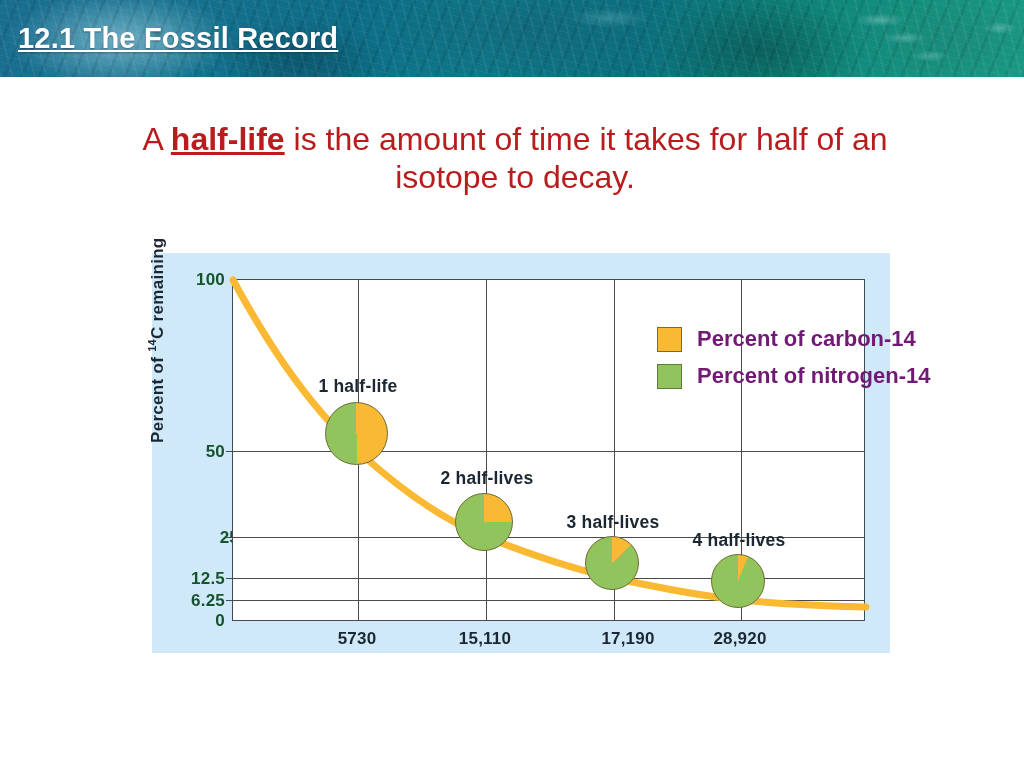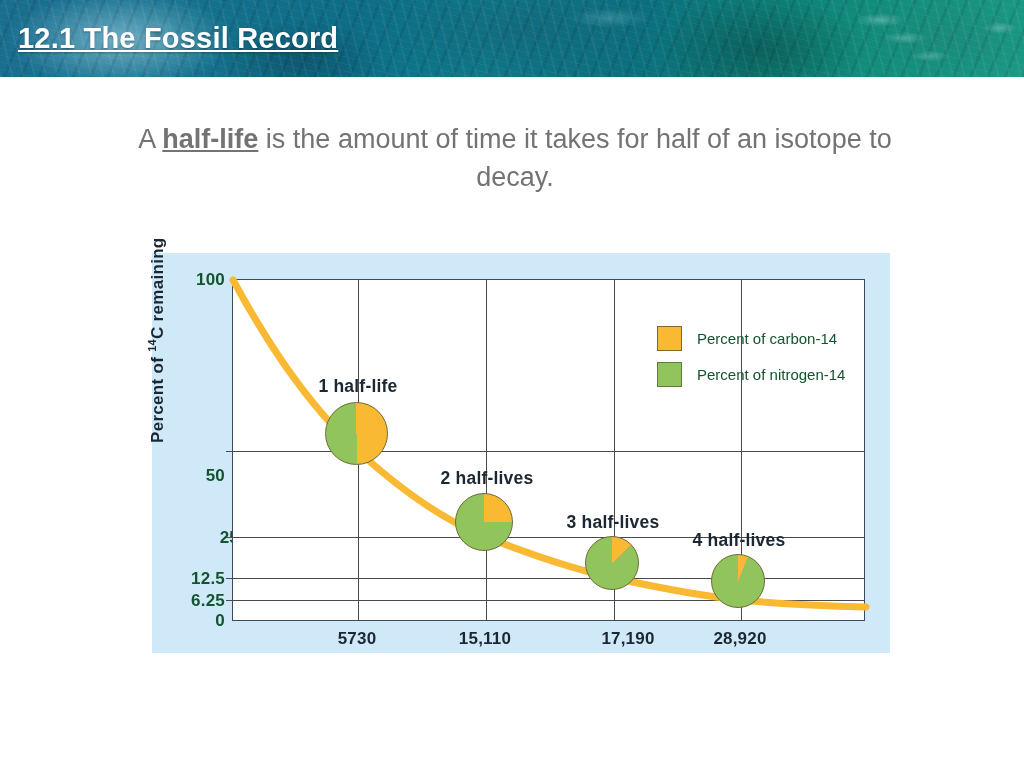--- a/index.html
+++ b/index.html
@@ -46,22 +46,22 @@
     position: absolute; left: 18px; top: 20px;
     color: #ffffff; font-size: 29px; font-weight: bold;
     letter-spacing: .2px; line-height: 36px; white-space: nowrap;
     text-shadow: 0 1px 2px rgba(0,0,0,.35);
     text-decoration: underline;
   }
 
   
   .body-text {
     position: absolute; left: 110px; top: 120px; width: 810px;
-    text-align: center; color: #737373;
-    font-size: 27px; line-height: 38px;
+    text-align: center; color: #b91c1c;
+    font-size: 32px; line-height: 38px;
   }
   .body-text b { font-weight: bold; text-decoration: underline; }
 
   
   .figure {
     position: absolute; left: 152px; top: 253px;
     width: 738px; height: 400px;
     background: #cfe9f9;
   }
   .plot {
@@ -96,21 +96,21 @@
     color: #1b2733; font-size: 17px; font-weight: bold; letter-spacing: .3px;
   }
   .ylabel sup { font-size: 11px; }
 
   
   .legend { position: absolute; left: 424px; top: 46px; }
   .legend-row { display: flex; align-items: center; margin-bottom: 11px; }
   .swatch { width: 25px; height: 25px; border: 1.4px solid #7a6a2e; margin-right: 15px; }
   .swatch.c14 { background: #fab933; }
   .swatch.n14 { border-color: #5f7a3a; background: #92c45d; }
-  .legend-text { color: #14532d; font-size: 15px; font-weight: 400; white-space: nowrap; }
+  .legend-text { color: #701a75; font-size: 22px; font-weight: 700; white-space: nowrap; }
 
   
   .pie { position: absolute; border-radius: 50%; border: 1.5px solid #6b6b34; }
   .pie-label {
     position: absolute; white-space: nowrap; text-align: center;
     color: #1b2733; font-size: 17.5px; font-weight: 600; letter-spacing: .2px;
   }
   .marker {
     position: absolute; width: 9px; height: 9px; border-radius: 50%;
     background: #ffffff; border: 2.2px solid #f5a623;
@@ -132,21 +132,21 @@
     <span>A </span><b>half-life</b><span> is the amount of time it takes for half of an isotope to decay.</span>
   </div>
 
   <div class="figure">
 
     <div class="ylabel">
       <span>Percent of </span><sup>14</sup><span>C remaining</span>
     </div>
 
     <div class="ytick" style="top:17px;  right:665px;">100</div>
-    <div class="ytick" style="top:189px; right:665px;margin-top:24px;">50</div>
+    <div class="ytick" style="top:189px; right:665px;">50</div>
     <div class="ytick" style="top:275px; right:651px;">25</div>
     <div class="ytick" style="top:316px; right:665px;">12.5</div>
     <div class="ytick" style="top:338px; right:665px;">6.25</div>
     <div class="ytick" style="top:358px; right:665px;">0</div>
 
     <div class="ytick-mark" style="left:74px; top:198px;"></div>
     <div class="ytick-mark" style="left:74px; top:284px;"></div>
     <div class="ytick-mark" style="left:74px; top:325px;"></div>
     <div class="ytick-mark" style="left:74px; top:347px;"></div>
 

